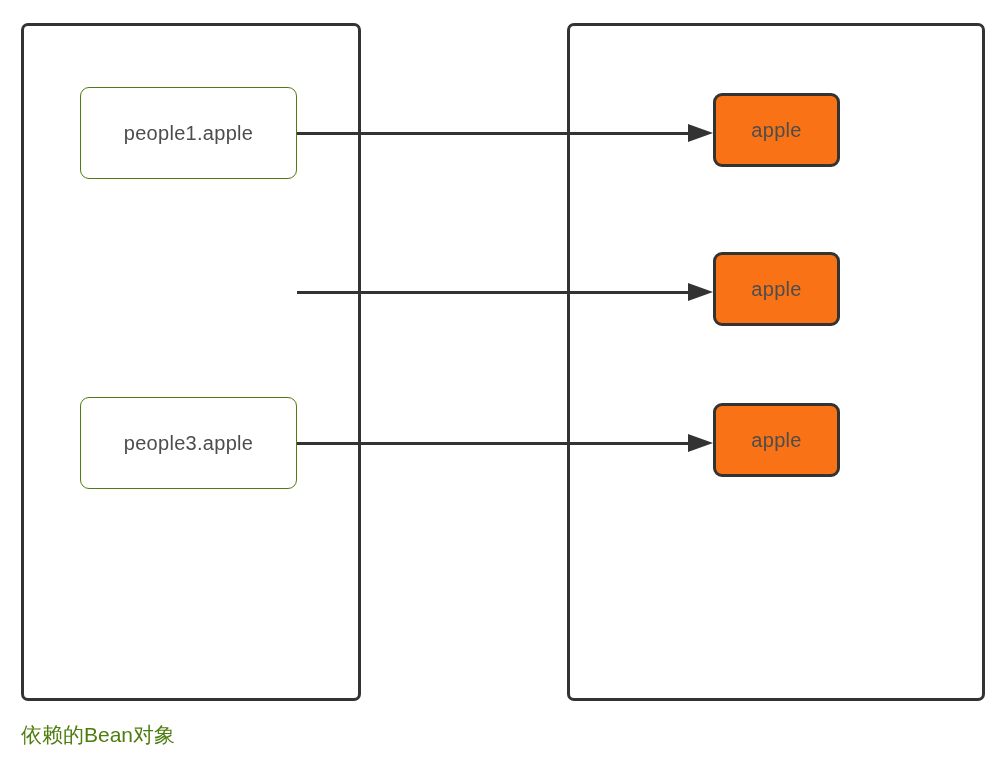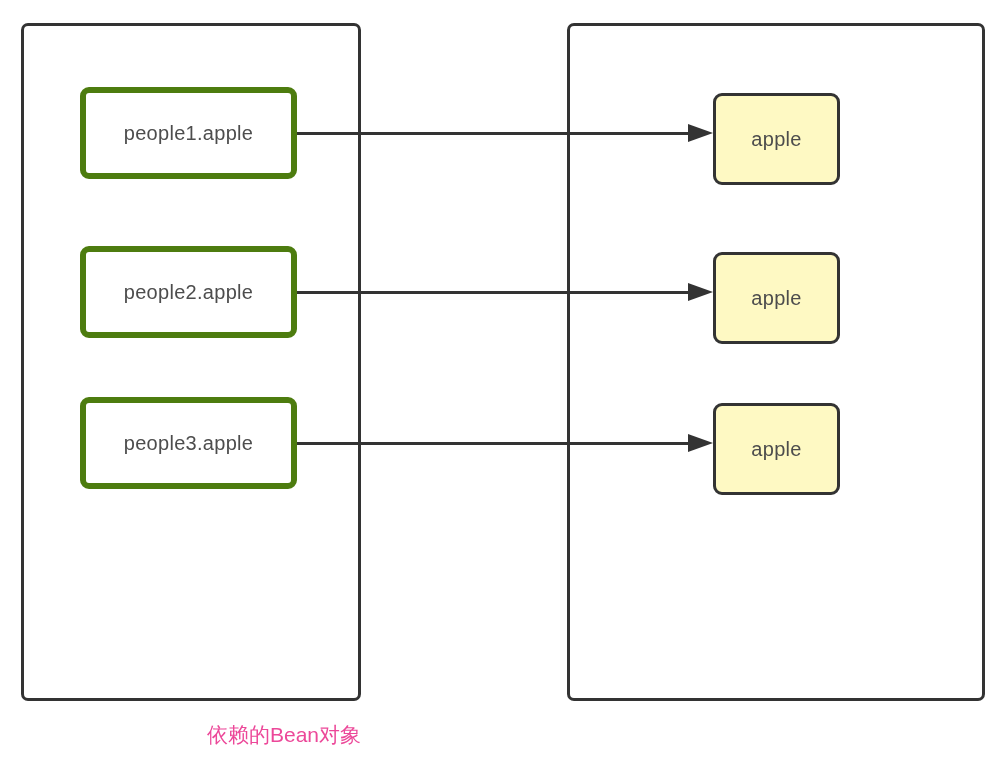--- a/index.html
+++ b/index.html
@@ -39,40 +39,40 @@
   .r1 { top: 246px; }
   .r2 { top: 397px; }
   .r3 { top: 558px; }
 
   .src-box {
     position: absolute;
     left: 80px;
     top: 0;
     width: 217px;
     height: 92px;
-    border: 6px solid #4d7c0f;
+    border: 1px solid #4d7c0f;
     border-radius: 9px;
     background: #ffffff;
     box-sizing: border-box;
     display: flex;
     align-items: center;
     justify-content: center;
     font-size: 20px;
     color: #4d4d4d;
     letter-spacing: 0.3px;
   }
   .tgt-box {
     position: absolute;
     left: 713px;
     top: 6px;
     width: 127px;
-    height: 92px;
+    height: 74px;
     border: 3px solid #333333;
     border-radius: 9px;
-    background: #fef9c3;
+    background: #f97316;
     box-sizing: border-box;
     display: flex;
     align-items: center;
     justify-content: center;
     font-size: 20px;
     color: #4d4d4d;
     letter-spacing: 0.3px;
   }
   .arrow {
     position: absolute;
@@ -93,23 +93,23 @@
     width: 0;
     height: 0;
     border-left: 25px solid #333333;
     border-top: 9px solid transparent;
     border-bottom: 9px solid transparent;
   }
 
   .caption {
     position: absolute;
     top: 721px;
-    text-align: right;
+    text-align: left;
     font-size: 21px;
-    color: #ec4899;
+    color: #4d7c0f;
   }
   .caption.left-caption  { left: 21px;  width: 340px; }
   .caption.right-caption { left: 567px; width: 418px; }
 </style>
 </head>
 <body>
 
 <div class="canvas">
 
   <div class="container left"></div>
@@ -122,23 +122,20 @@
     <div class="arrow">
       <div class="shaft"></div>
       <div class="head"></div>
     </div>
     <div class="tgt-box">
       <span>apple</span>
     </div>
   </div>
 
   <div class="row r1">
-    <div class="src-box">
-      <span>people2.apple</span>
-    </div>
     <div class="arrow">
       <div class="shaft"></div>
       <div class="head"></div>
     </div>
     <div class="tgt-box">
       <span>apple</span>
     </div>
   </div>
 
   <div class="row r2">

